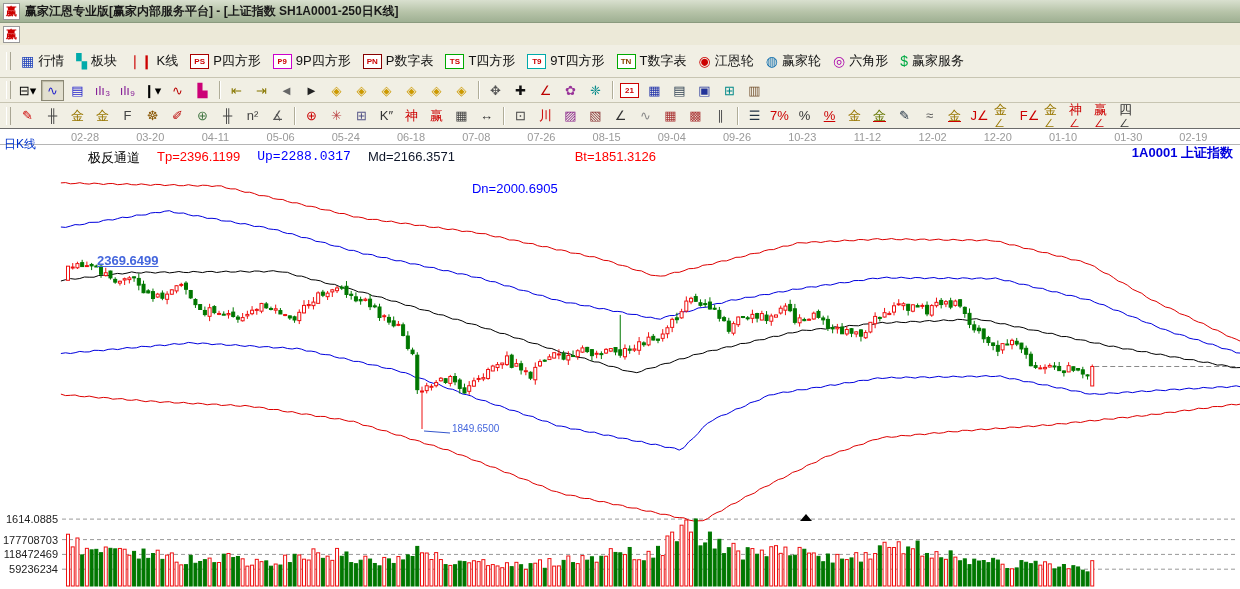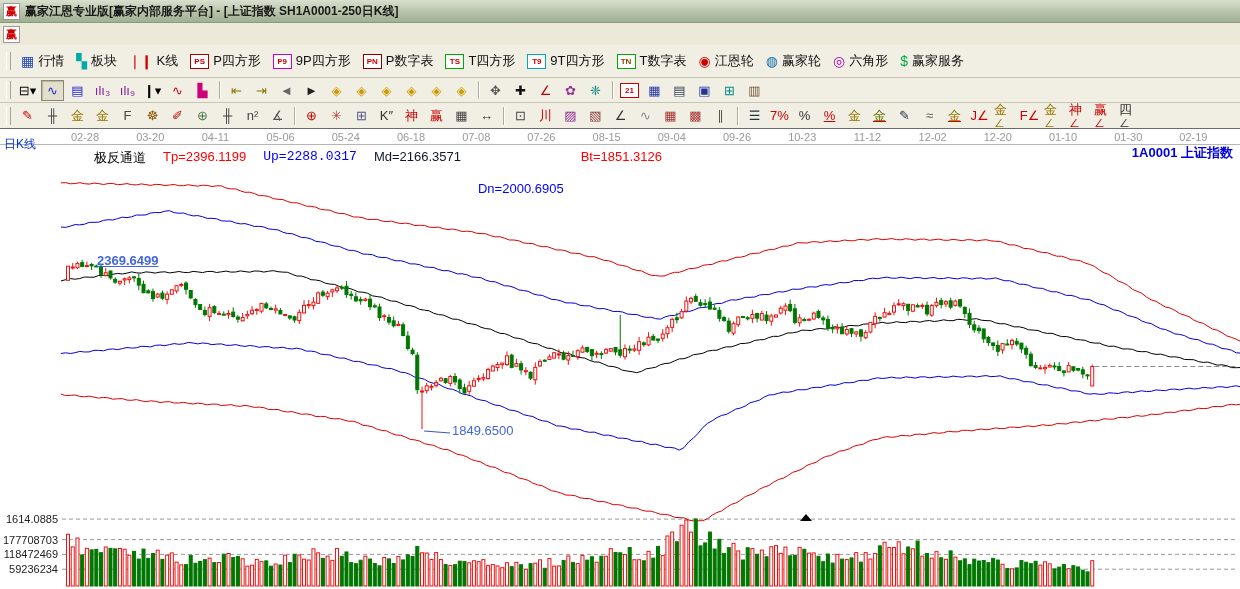--- a/index.html
+++ b/index.html
@@ -29,23 +29,23 @@
   .sbtn.pressed{border:1px solid #8b8875;background:#e2dfcf;box-shadow:inset 1px 1px 1px #b8b5a0;}
   .sbtn.uline{text-decoration:underline;text-decoration-color:#cc0000;}
   .vsep{width:1px;height:18px;background:#b0ad98;margin:0 4px;box-shadow:1px 0 0 #fff;flex:0 0 auto;}
   
   .chart-region{position:absolute;left:0;top:128px;width:1240px;height:461px;background:#ffffff;
     border-top:1px solid #6b6b6b;box-sizing:border-box;}
   .chart-region svg{position:absolute;left:0;top:0;}
   .ov{position:absolute;white-space:nowrap;}
   .pane-label{left:4px;top:7px;color:#0033cc;font-size:12px;}
   .symbol-label{right:7px;top:15px;color:#0000dd;font-size:13px;font-weight:bold;}
-  .indicator-row{left:94px;top:20px;display:flex;gap:17px;font-size:13px;color:#000;text-align:right;}
+  .indicator-row{left:88px;top:20px;display:flex;gap:17px;font-size:13px;color:#000;text-align:right;}
   .ann1{left:97px;top:124px;color:#4466dd;font-size:13px;font-weight:bold;text-decoration:underline;}
-  .ann2{left:452px;top:294px;color:#4466dd;font-size:13px;}
+  .ann2{left:452px;top:294px;color:#4466dd;font-size:10px;}
 </style>
 </head>
 <body>
 
 <div class="win">
 
   <div class="titlebar">
     <span class="appicon">赢</span>
     <span class="title">赢家江恩专业版[赢家内部服务平台] - [上证指数  SH1A0001-250日K线]</span>
   </div>

